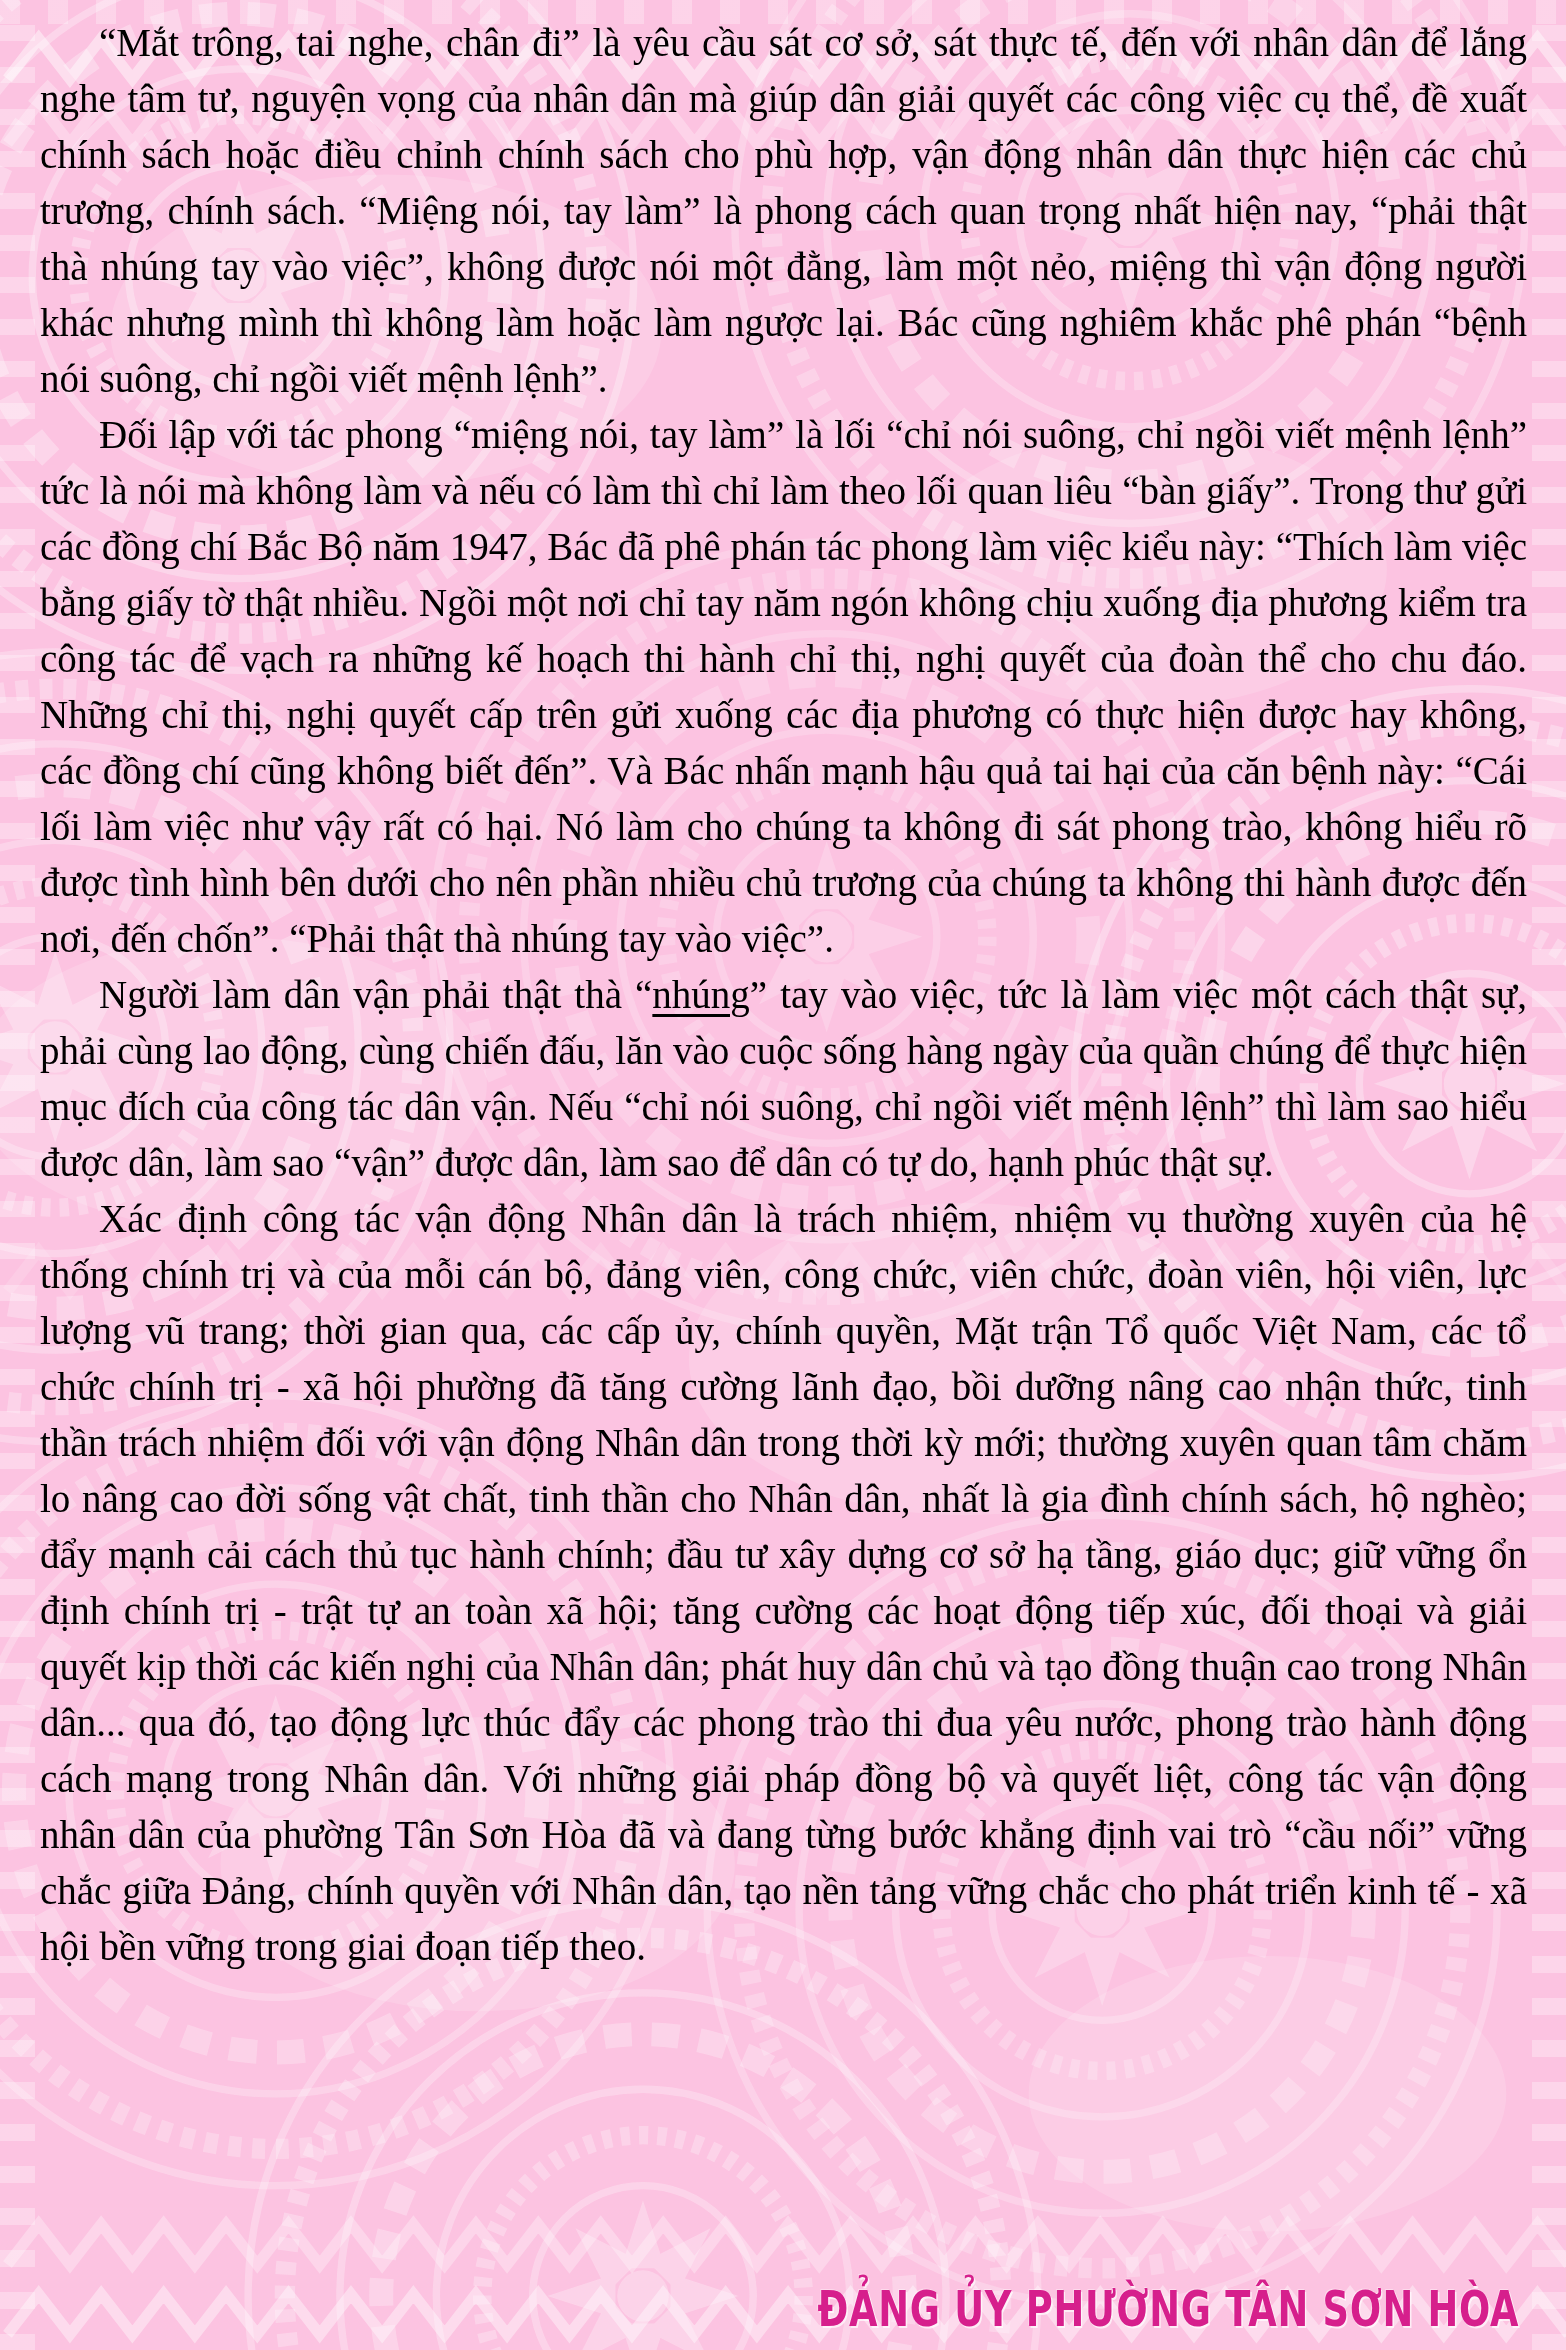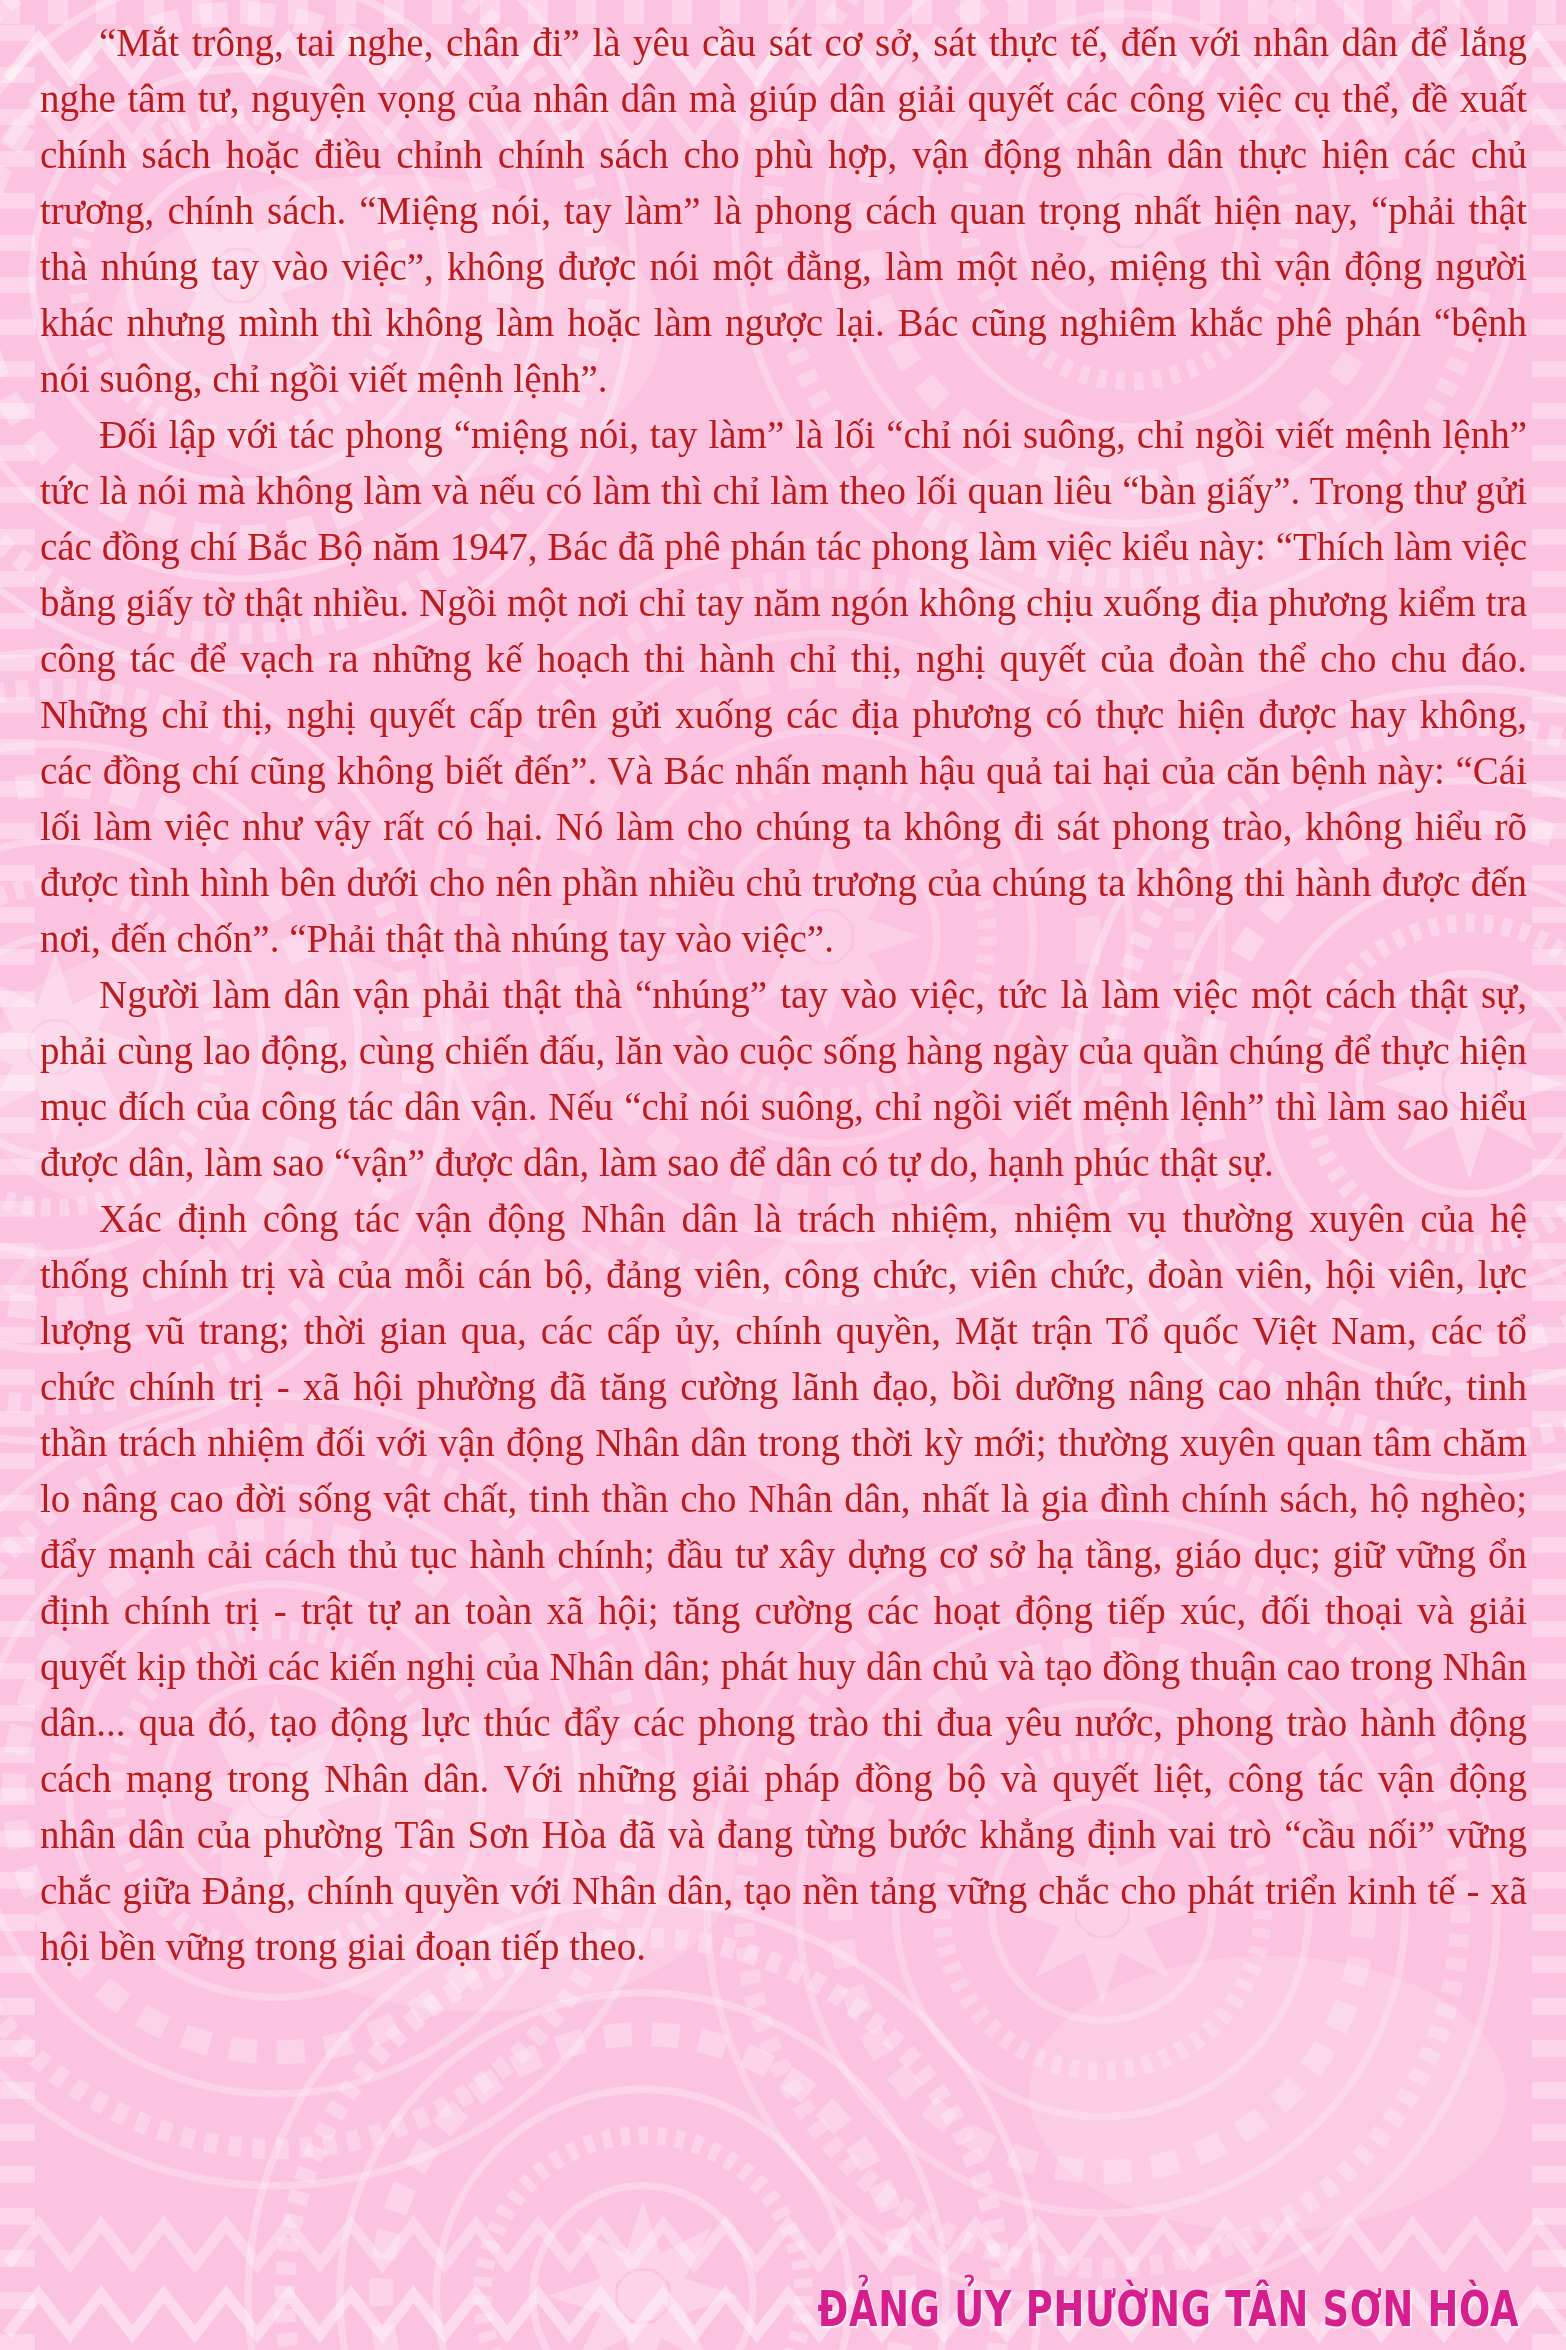--- a/index.html
+++ b/index.html
@@ -49,28 +49,29 @@
     pointer-events: none;
   }
   .text-block {
     position: absolute;
     left: 40px;
     right: 40px;
     top: 14.7px;
     z-index: 2;
     font-size: 39px;
     line-height: 56px;
-    color: #b91c1c;
+    color: #000000;
     text-align: justify;
   }
   .text-block p {
     margin: 0;
     text-indent: 59px;
   }
   .underline-term {
+    text-decoration: underline;
     text-underline-offset: 5.5px;
     text-decoration-thickness: 2.8px;
   }
   .signature {
     position: absolute;
     right: 48px;
     bottom: 13px;
     z-index: 3;
     font-family: "DejaVu Sans", "Liberation Sans", sans-serif;
     font-weight: bold;

